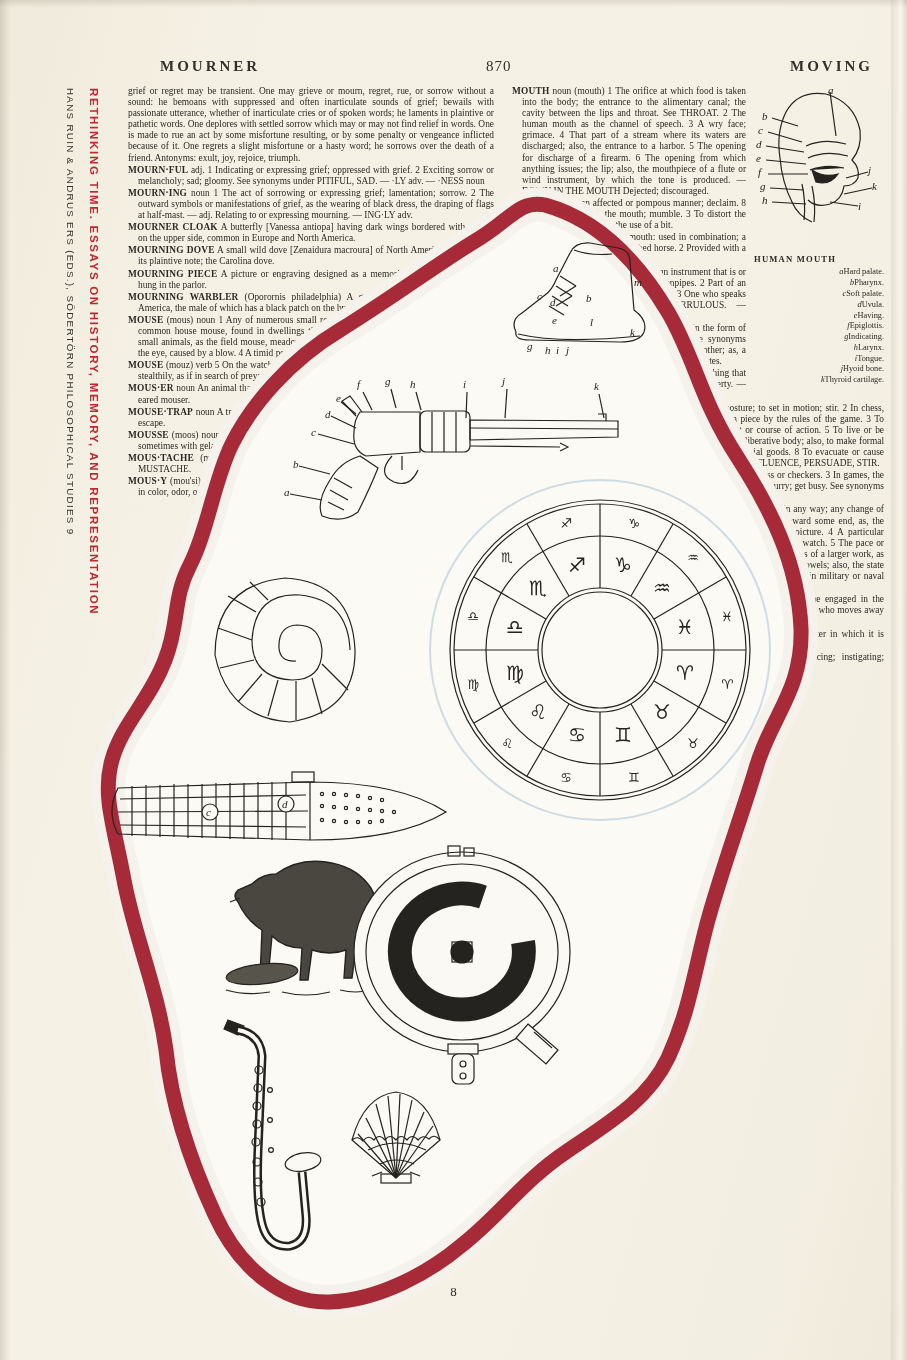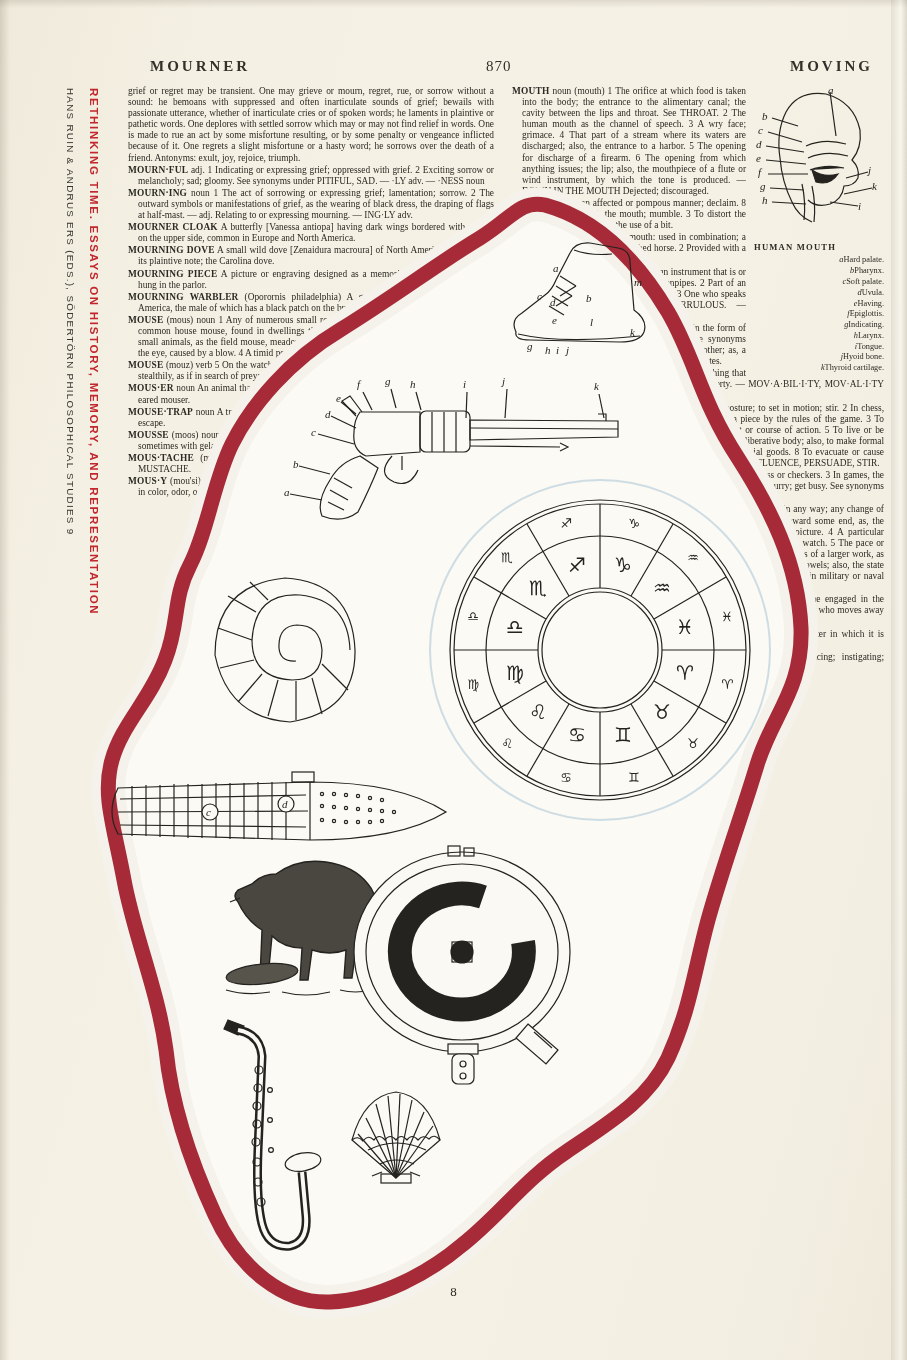--- a/index.html
+++ b/index.html
@@ -18,41 +18,41 @@
          font-family:"Liberation Sans",sans-serif;}
   .spine.red{font-size:11.5px;font-weight:bold;letter-spacing:1.7px;}
   .spine.blk{font-size:9.8px;letter-spacing:1.3px;color:#35332e;}
 
   .col{position:absolute;top:86px;font-size:9.4px;line-height:1.18;text-align:justify;color:#2c2a25;}
   .col p{margin:0 0 1px;padding-left:10px;text-indent:-10px;}
   .col p.cont{padding-left:0;text-indent:0;}
   .hw{font-weight:bold;letter-spacing:.2px;margin-top:8px;}
 
   .mouthfig{float:right;width:130px;margin:0 0 4px 8px;}
-  .mouthfig .cap{font:bold 8.6px/1.2 "Liberation Serif",serif;letter-spacing:1.2px;margin:3px 0 3px;color:#2c2a25;}
+  .mouthfig .cap{font:bold 8.6px/1.2 "Liberation Serif",serif;letter-spacing:1.2px;margin:15px 0 3px;color:#2c2a25;}
   .leg{font:8.3px/1.3 "Liberation Serif",serif;text-align:right;}
   .leg i{display:inline-block;width:10px;font-style:italic;}
 
   #artwork{position:absolute;left:0;top:0;z-index:5;pointer-events:none;}
   .eng{stroke:#24231f;fill:none;stroke-width:1.2;}
   .letter{font:italic 11px "Liberation Serif",serif;fill:#24231f;stroke:none;}
   .glyph{font-family:"DejaVu Sans",sans-serif;fill:#24231f;stroke:none;text-anchor:middle;}
 
   #pagenum{position:absolute;left:0;width:100%;text-align:center;top:1284px;
            font:13px "Liberation Serif",serif;color:#2c2a25;z-index:6;}
 </style>
 </head>
 <body>
 
 <div id="page">
   <div class="edge top"></div>
   <div class="edge left"></div>
   <div class="edge right"></div>
 
-  <div class="hdr" style="left:150px">MOURNER</div>
+  <div class="hdr" style="left:160px">MOURNER</div>
   <div class="hdr num" style="left:486px">870</div>
   <div class="hdr" style="left:790px">MOVING</div>
 
   <div class="spine red" style="left:100px;top:88px;color:#c1272d">RETHINKING TIME. ESSAYS ON HISTORY, MEMORY, AND REPRESENTATION</div>
   <div class="spine blk" style="left:76px;top:88px">HANS RUIN &amp; ANDRUS ERS (EDS.), SÖDERTÖRN PHILOSOPHICAL STUDIES 9</div>
 
   <div class="col" style="left:128px;width:366px;height:1195px;overflow:hidden">
     <p class="cont"><b class="hw"></b><span>grief or regret may be transient. One may grieve or mourn, regret, rue, or sorrow without a sound: he bemoans with suppressed and often inarticulate sounds of grief; bewails with passionate utterance, whether of inarticulate cries or of spoken words; he laments in plaintive or pathetic words. One deplores with settled sorrow which may or may not find relief in words. One is made to rue an act by some misfortune resulting, or by some penalty or vengeance inflicted because of it. One regrets a slight misfortune or a hasty word; he sorrows over the death of a friend. Antonyms: exult, joy, rejoice, triumph.</span></p>
     <p><b class="hw">MOURN·FUL</b><span> adj. 1 Indicating or expressing grief; oppressed with grief. 2 Exciting sorrow or melancholy; sad; gloomy. See synonyms under PITIFUL, SAD. — ·LY adv. — ·NESS noun</span></p>
     <p><b class="hw">MOURN·ING</b><span> noun 1 The act of sorrowing or expressing grief; lamentation; sorrow. 2 The outward symbols or manifestations of grief, as the wearing of black dress, the draping of flags at half-mast. — adj. Relating to or expressing mourning. — ING·LY adv.</span></p>

